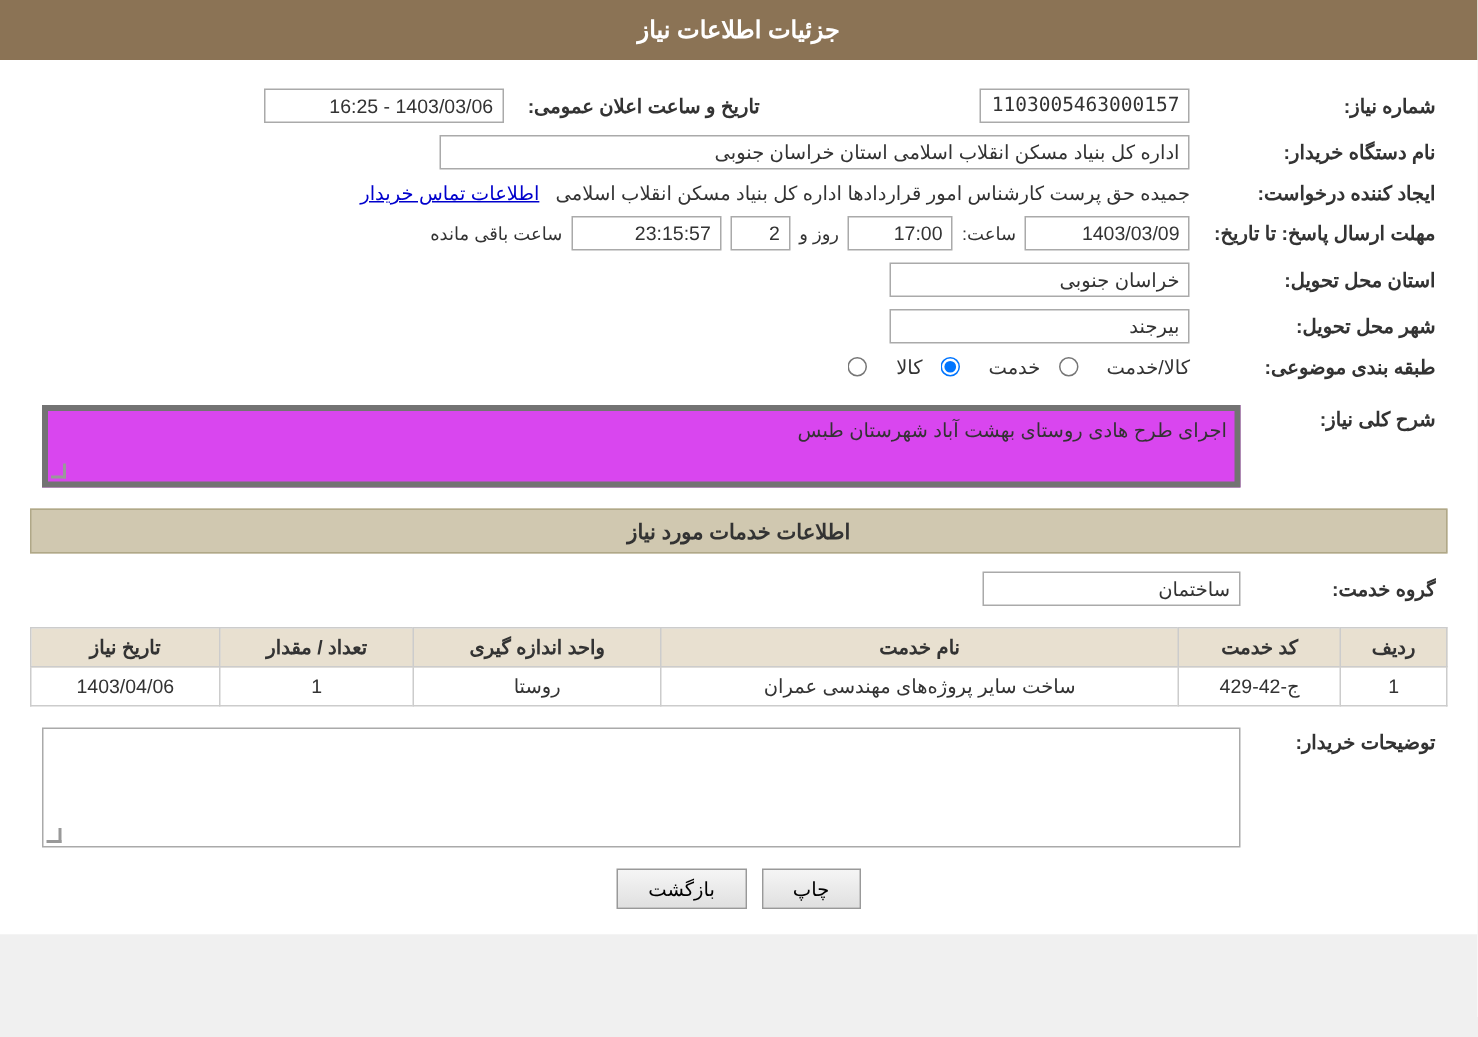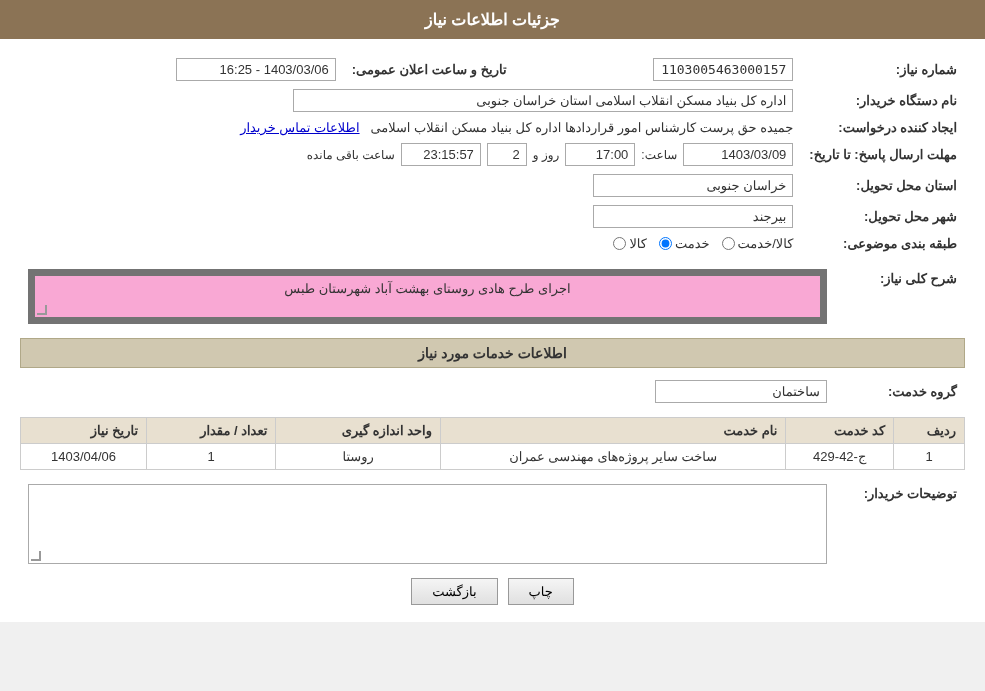--- a/index.html
+++ b/index.html
@@ -73,33 +73,33 @@
     }
     .radio-group {
       display: inline-flex;
       gap: 12px;
       align-items: center;
       direction: rtl;
     }
     .radio-item {
       display: flex;
       align-items: center;
-      gap: 3px;
+      gap: 19px;
       justify-content: center;
     }
     .service-table {
       width: 100%;
       border-collapse: collapse;
       margin: 8px 0;
     }
     .service-table th {
       background: #e8e0d0;
       border: 1px solid #ccc;
       padding: 5px 8px;
-      text-align: right;
+      text-align: center;
       font-weight: bold;
     }
     .service-table td {
       border: 1px solid #ccc;
       padding: 5px 8px;
       text-align: center;
     }
     .service-table tr:nth-child(even) td {
       background: #fafafa;
     }
@@ -147,27 +147,27 @@
       font-size: 12px;
       color: #333;
     }
     .notice-text {
       font-size: 12px;
       color: #333;
       direction: rtl;
       text-align: right;
     }
     .general-description {
-      border: 7px solid #737373;
+      border: 4px solid #737373;
       min-height: 55px;
       width: 100%;
       padding: 5px;
-      background: #f9a8d4;
+      background: #d946ef;
       position: relative;
-      text-align: center;
+      text-align: right;
       direction: rtl;
     }
   </style>
 </head>
 <body>
 
 <div class="page-wrapper">
 
   <div class="header-bar">
     <span>جزئیات اطلاعات نیاز</span>
@@ -207,21 +207,21 @@
 
       <tr>
         <td class="label-cell">مهلت ارسال پاسخ: تا تاریخ:</td>
         <td class="value-cell" colspan="3">
           <div class="timing-row">
             <span class="input-box" style="width:110px;">1403/03/09</span>
             <span class="small-label">ساعت:</span>
             <span class="input-box" style="width:70px;">17:00</span>
             <span class="small-label">روز و</span>
             <span class="input-box" style="width:40px;">2</span>
-            <span class="input-box" style="width:80px;">23:15:57</span>
+            <span class="input-box" style="width:100px;">23:15:57</span>
             <span class="small-label">ساعت باقی مانده</span>
           </div>
         </td>
       </tr>
 
       <tr>
         <td class="label-cell">استان محل تحویل:</td>
         <td class="value-cell" colspan="3">
           <span class="input-box" style="width:200px;margin-left:28px;">خراسان جنوبی</span>
         </td>

